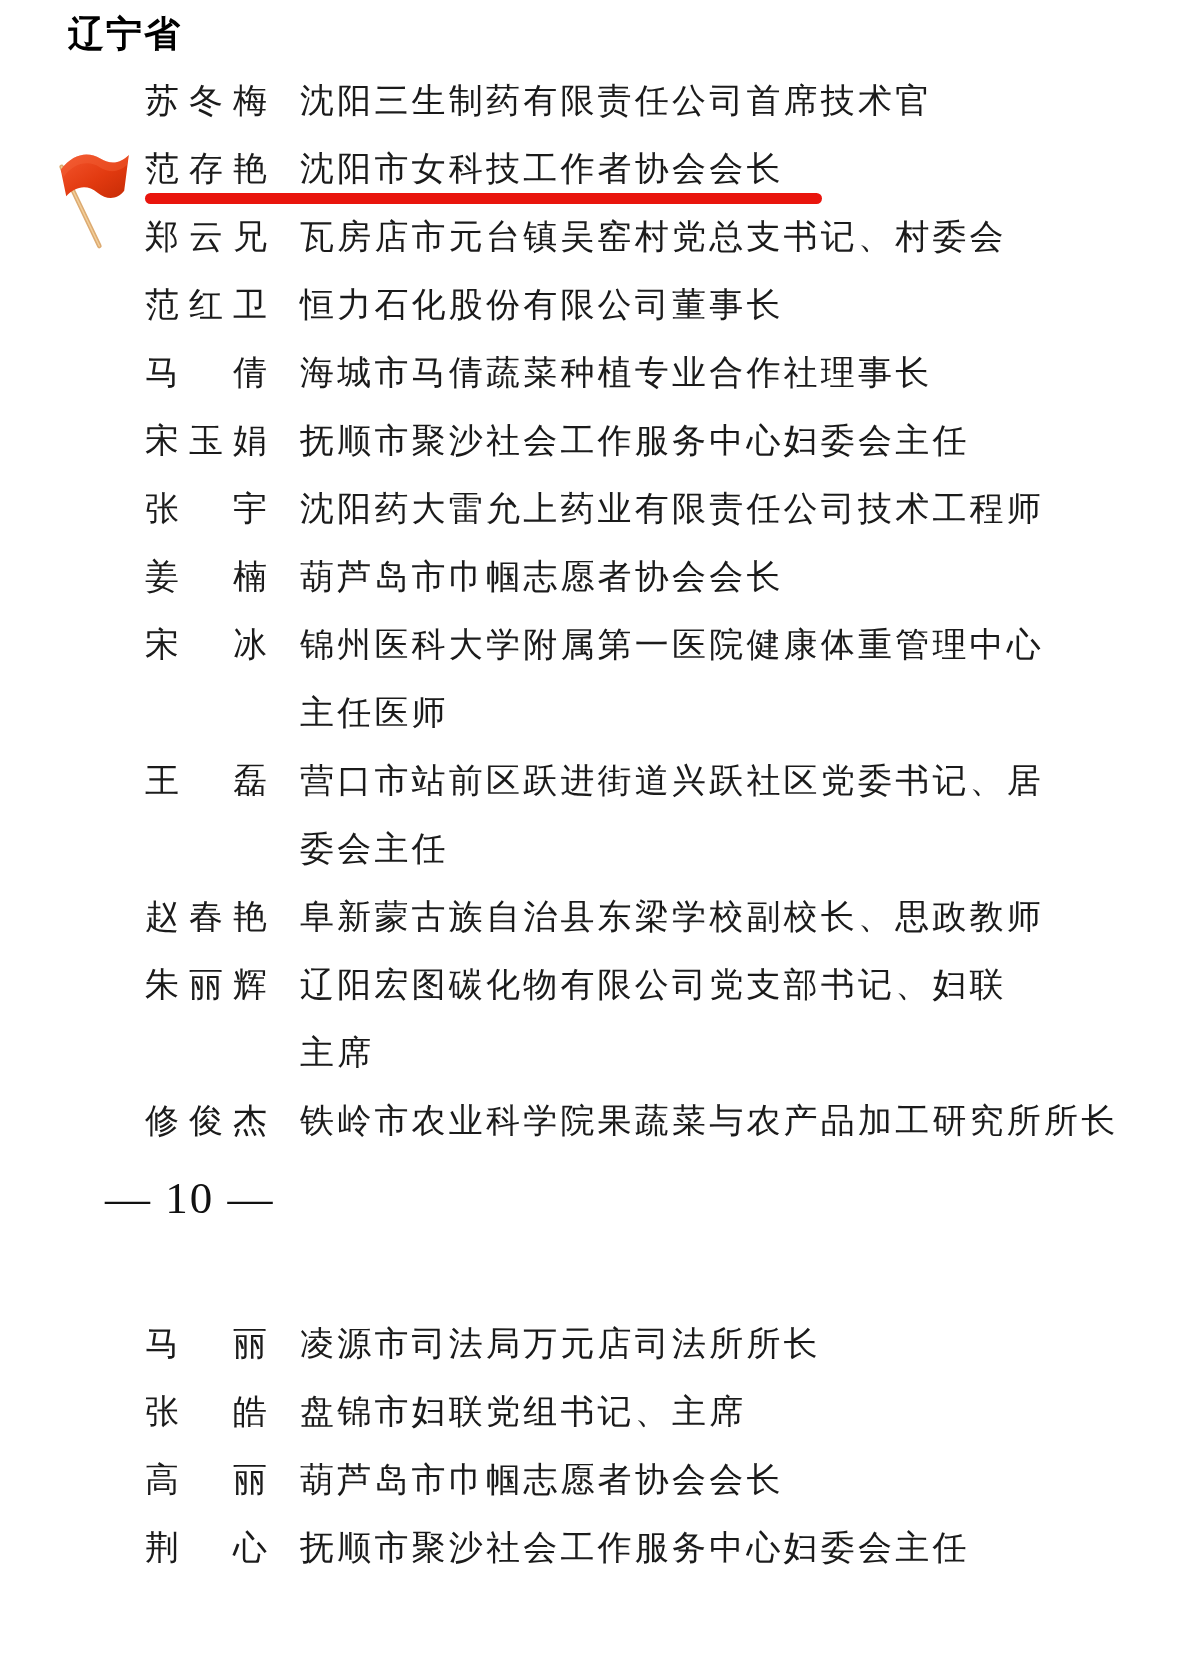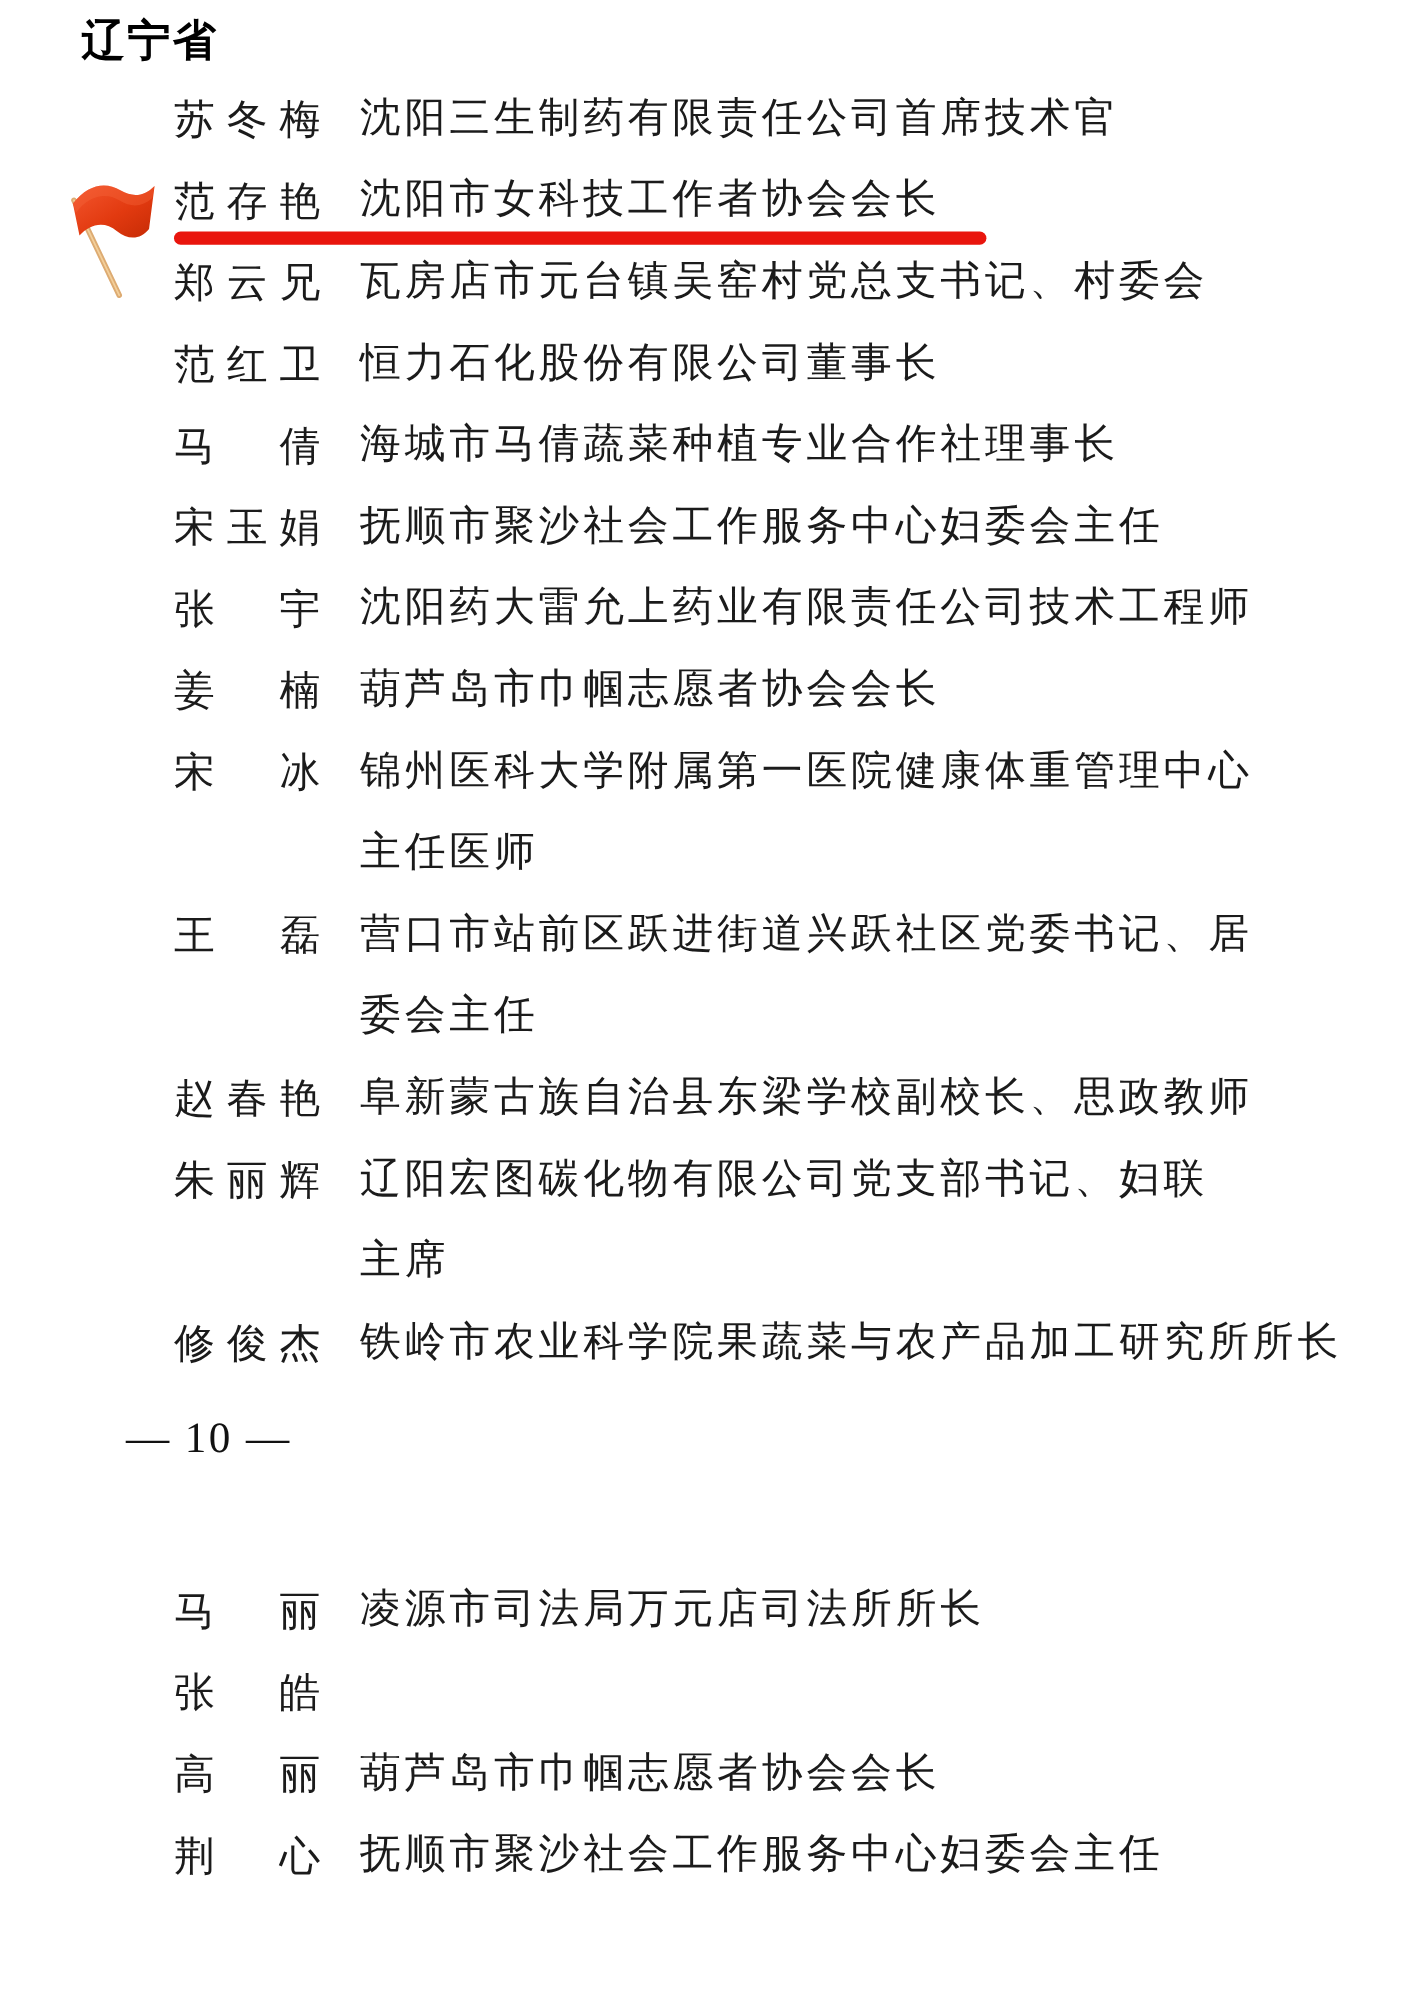--- a/index.html
+++ b/index.html
@@ -45,21 +45,21 @@
     flex: 0 0 122px;
     font-size: 34px;
     line-height: 68px;
   }
   .name-cell span { line-height: 68px; }
   .title-cell {
     margin-left: 33px;
     font-size: 34px;
     letter-spacing: 3.2px;
   }
-  .title-line { line-height: 68px; white-space: nowrap; font-family: Liberation Mono, monospace; }
+  .title-line { line-height: 68px; white-space: nowrap; }
   .underline {
     display: none;
   }
   .row.highlighted .underline {
     display: block;
     position: absolute;
     left: 145px;
     top: 58px;
     width: 677px;
     height: 11px;
@@ -68,21 +68,21 @@
   }
   .flag-icon {
     position: absolute;
     left: 46px;
     top: 132px;
     width: 92px;
     height: 112px;
   }
   .page-number {
     margin: 22px 0 0 105px;
-    font-size: 36px;
+    font-size: 45px;
     line-height: 42px;
     letter-spacing: 2px;
     color: #111111;
   }
 </style>
 </head>
 <body>
 
 <div class="page">
 
@@ -264,20 +264,23 @@
     <div class="title-cell">
           <div class="title-line">凌源市司法局万元店司法所所长</div>
         </div>
   </div>
       <div class="row">
 
     <div class="name-cell">
           <span>张</span>
           <span>皓</span>
         </div>
+    <div class="title-cell">
+          <div class="title-line">盘锦市妇联党组书记、主席</div>
+        </div>
   </div>
       <div class="row">
 
     <div class="name-cell">
           <span>高</span>
           <span>丽</span>
         </div>
     <div class="title-cell">
           <div class="title-line">葫芦岛市巾帼志愿者协会会长</div>
         </div>

